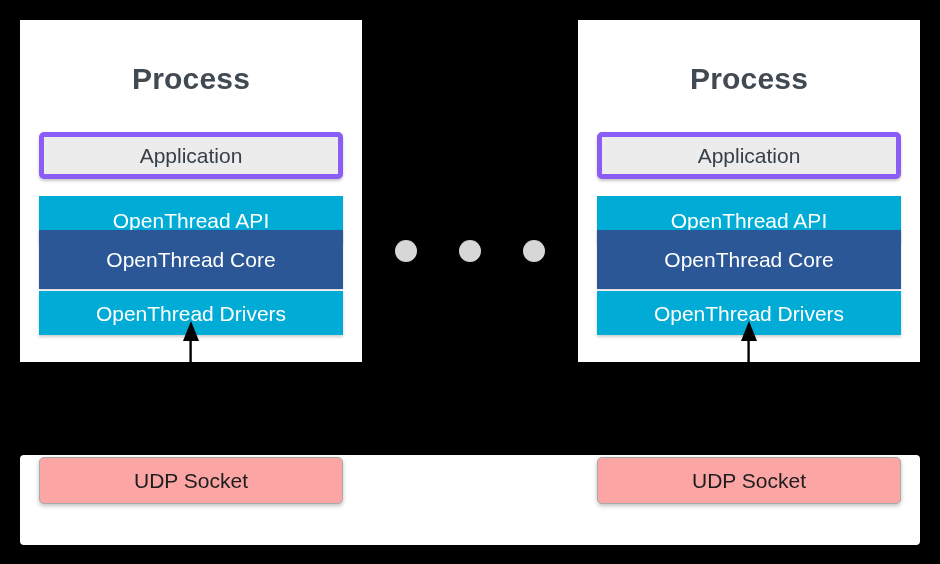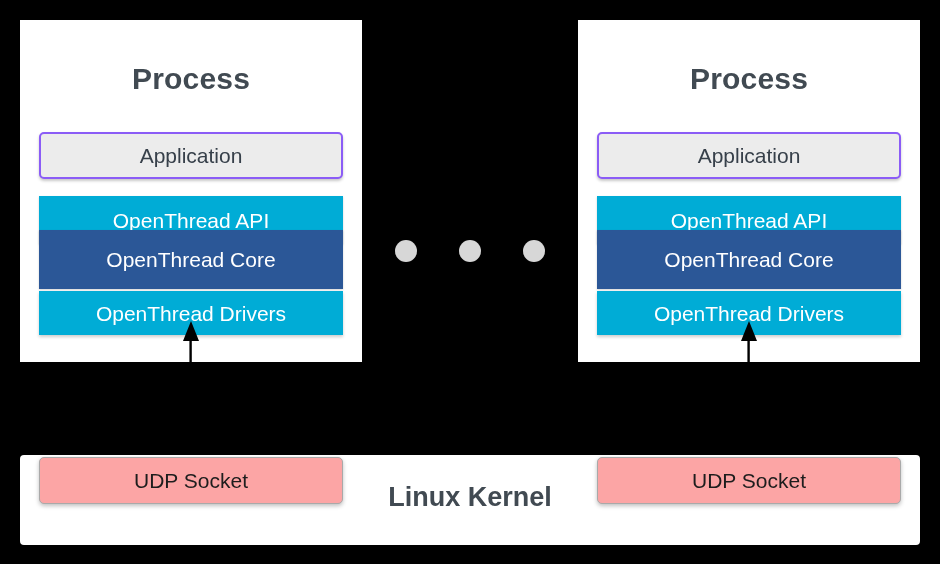--- a/index.html
+++ b/index.html
@@ -48,21 +48,21 @@
     align-items: center;
     justify-content: center;
     font-size: 21px;
     line-height: 1;
     box-sizing: border-box;
   }
   .layer-app {
     top: 112px;
     height: 47px;
     background: #ececec;
-    border: 2px solid #8b5cf6;
+    border: 5px solid #8b5cf6;
     border-radius: 5px;
     color: #37404a;
     box-shadow: 0 2px 3px rgba(0,0,0,0.22);
     z-index: 3;
   }
   .layer-api {
     top: 176px;
     height: 48px;
     background: #00acd6;
     color: #ffffff;
@@ -202,15 +202,14 @@
     <polygon points="11,1 19,21 3,21" fill="#000000"></polygon>
     <rect x="9.4" y="19" width="2.4" height="23" fill="#000000"></rect>
   </svg>
 
   <div id="kernel-box"></div>
 
   <div class="socket-box" id="socket-left">UDP Socket</div>
 
   <div class="socket-box" id="socket-right">UDP Socket</div>
 
-  <div id="kernel-label">Linux Kernel</div>
 
 </div>
 
 </body></html>

